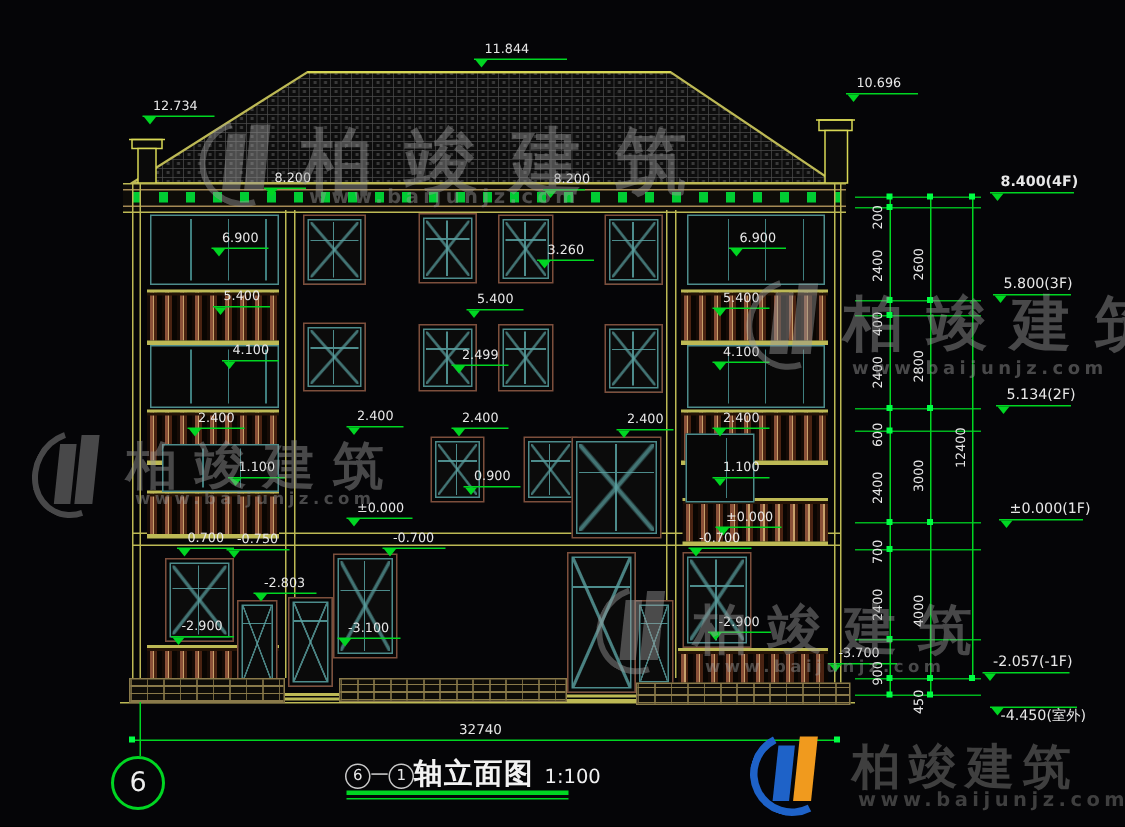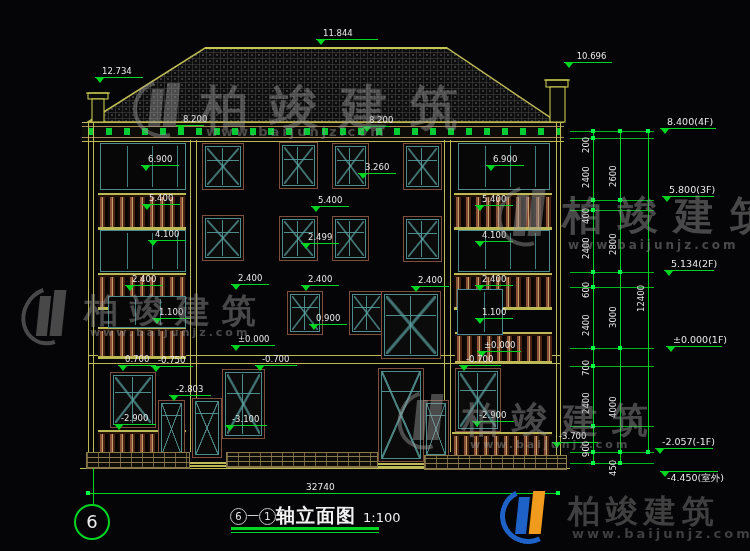--- a/index.html
+++ b/index.html
@@ -224,21 +224,21 @@
     <div class="flag" style="left: 316px; top: 28px;">
       <span class="t">11.844</span>
       <div class="l" style="width: 62px;"></div>
       <div class="tri" style="top: 12px;"></div>
     </div>
     <div class="flag" style="left: 95px; top: 66px;">
       <span class="t">12.734</span>
       <div class="l" style="width: 48px;"></div>
       <div class="tri" style="top: 12px;"></div>
     </div>
-    <div class="flag" style="left: 564px; top: 51px; text-align: center;">
+    <div class="flag" style="left: 564px; top: 51px;">
       <span class="t">10.696</span>
       <div class="l" style="width: 48px;"></div>
       <div class="tri" style="top: 12px;"></div>
     </div>
     <div class="flag" style="left: 176px; top: 114px;">
       <span class="t">8.200</span>
       <div class="l" style="width: 28px;"></div>
       <div class="tri" style="top: 12px;"></div>
     </div>
     <div class="flag" style="left: 362px; top: 115px;">
@@ -379,21 +379,21 @@
     <div class="flag" style="left: 225px; top: 414px;">
       <span class="t">-3.100</span>
       <div class="l" style="width: 42px;"></div>
       <div class="tri" style="top: 12px;"></div>
     </div>
     <div class="flag" style="left: 552px; top: 431px;">
       <span class="t">-3.700</span>
       <div class="l" style="width: 46px;"></div>
       <div class="tri" style="top: 12px;"></div>
     </div>
-    <div class="flag big" style="left: 660px; top: 116px;">
+    <div class="flag big" style="left: 660px; top: 116px; font-weight: bold;">
       <span class="t">8.400(4F)</span>
       <div class="l" style="width: 56px;"></div>
       <div class="tri" style="top: 13px;"></div>
     </div>
     <div class="flag big" style="left: 662px; top: 184px;">
       <span class="t">5.800(3F)</span>
       <div class="l" style="width: 52px;"></div>
       <div class="tri" style="top: 13px;"></div>
     </div>
     <div class="flag big" style="left: 664px; top: 258px;">

